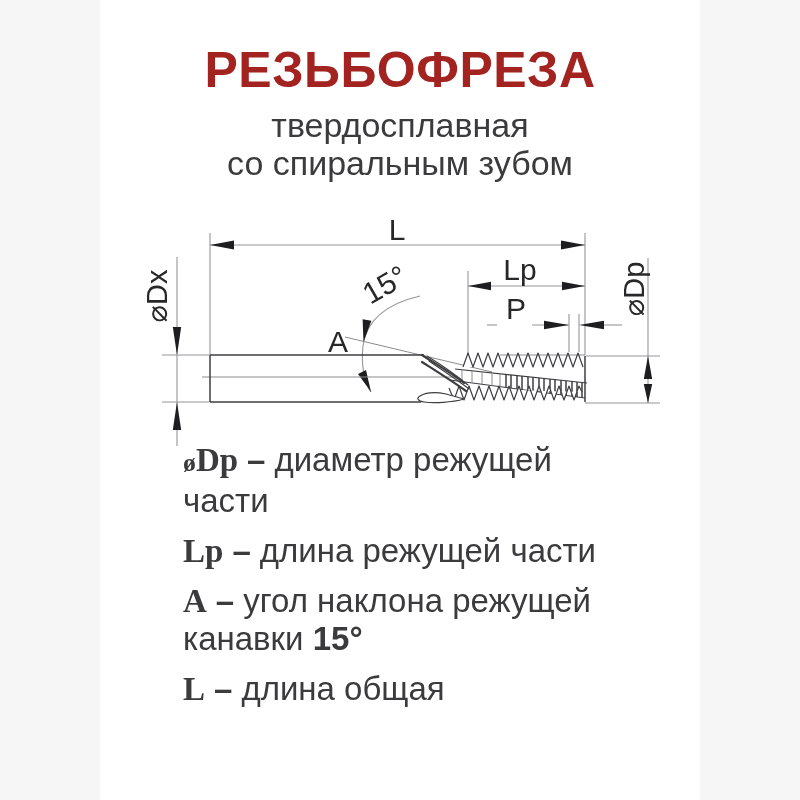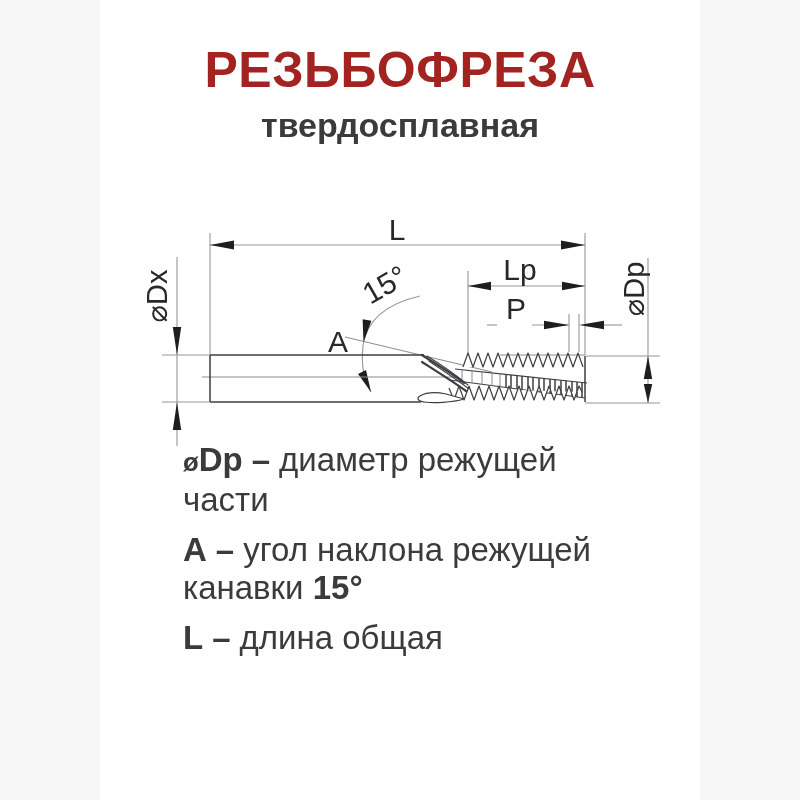--- a/index.html
+++ b/index.html
@@ -2,24 +2,24 @@
 <html><head>
 <meta charset="utf-8">
 <style>
   html,body{margin:0;padding:0;}
   body{width:800px;height:800px;background:#f6f6f7;font-family:"Liberation Sans","DejaVu Sans",sans-serif;}
   #stage{position:relative;width:800px;height:800px;overflow:hidden;padding-left:20px;}
   .card{position:absolute;left:100px;top:0;width:600px;height:800px;background:#ffffff;}
   .title{position:absolute;left:100px;top:44px;width:600px;text-align:center;
          font-size:50px;font-weight:800;letter-spacing:0.5px;line-height:1.05;}
   .subtitle{position:absolute;left:100px;top:106px;width:600px;text-align:center;
-            font-size:34px;font-weight:700;color:#3b3b3d;line-height:38px;}
+            font-size:34px;font-weight:400;color:#3b3b3d;line-height:38px;}
   .legend{position:absolute;left:183px;top:441px;width:460px;font-size:33px;line-height:38px;color:#3b3b3d;}
   .legend-item{margin-bottom:12px;}
-  .legend-item .sym{font-weight:700;}
+  .legend-item .sym{font-weight:700;font-family:Liberation Serif, serif;}
   .legend-item .phi{font-size:0.78em;font-weight:700;}
   .legend-item .sep{margin:0 9px;font-weight:700;}
   .legend-item .suffix{font-weight:700;}
   svg.drawing{position:absolute;left:0;top:0;pointer-events:none;}
   svg.drawing text{font-family:"Liberation Sans","DejaVu Sans",sans-serif;fill:#28282a;}
   .dimline{stroke:#96969a;stroke-width:1.1;fill:none;}
   .thinline{stroke:#8b8b8e;stroke-width:1;fill:none;}
   .toolline{stroke:#3e3e42;stroke-width:1.5;fill:none;}
   .toolthin{stroke:#3e3e42;stroke-width:1.1;fill:none;}
   .arrow{fill:#1e1e20;stroke:none;}
@@ -32,20 +32,21 @@
 </head>
 <body>
 
 <div id="stage" style="background: rgb(246, 246, 247);">
   <div class="card" style="background: rgb(255, 255, 255);"></div>
 
   <div class="title" style="color: rgb(163, 35, 33);">РЕЗЬБОФРЕЗА</div>
 
   <div class="subtitle">
     <div>твердосплавная</div>
+    <div>со спиральным зубом</div>
   </div>
 
   <svg class="drawing" width="800" height="800" viewBox="0 0 800 800">
 
     <g>
       <line class="dimline" x1="210" y1="233" x2="210" y2="355"></line>
       <line class="dimline" x1="585" y1="233" x2="585" y2="355"></line>
       <line class="dimline" x1="210" y1="245" x2="585" y2="245"></line>
       <polygon class="arrow" points="210,245 234,240.5 234,249.5"></polygon>
       <polygon class="arrow" points="585,245 561,240.5 561,249.5"></polygon>
@@ -141,16 +142,17 @@
       <path class="flute1" d="M429,361 C442,370 456,379 469,389"></path>
 
       <path class="teeth" d="M420,396 C426,392.5 436,392 446,394 L464,399 C452,402.5 434,403.5 424,402 C418,401 416,398.5 420,396 Z"></path>
 
       <line class="toolline" x1="585" y1="356" x2="585" y2="402"></line>
     </g>
   </svg>
 
   <div class="legend">
       <div class="legend-item"><b class="sym"><span class="phi">ø</span><span>Dp</span></b><span class="sep">–</span><span>диаметр режущей части</span></div>
+      <div class="legend-item"><b class="sym"><span>Lp</span></b><span class="sep">–</span><span>длина режущей части</span></div>
       <div class="legend-item"><b class="sym"><span>A</span></b><span class="sep">–</span><span>угол наклона режущей канавки</span> <b class="suffix">15°</b></div>
       <div class="legend-item"><b class="sym"><span>L</span></b><span class="sep">–</span><span>длина общая</span></div>
     </div>
 </div>
 
 </body></html>

